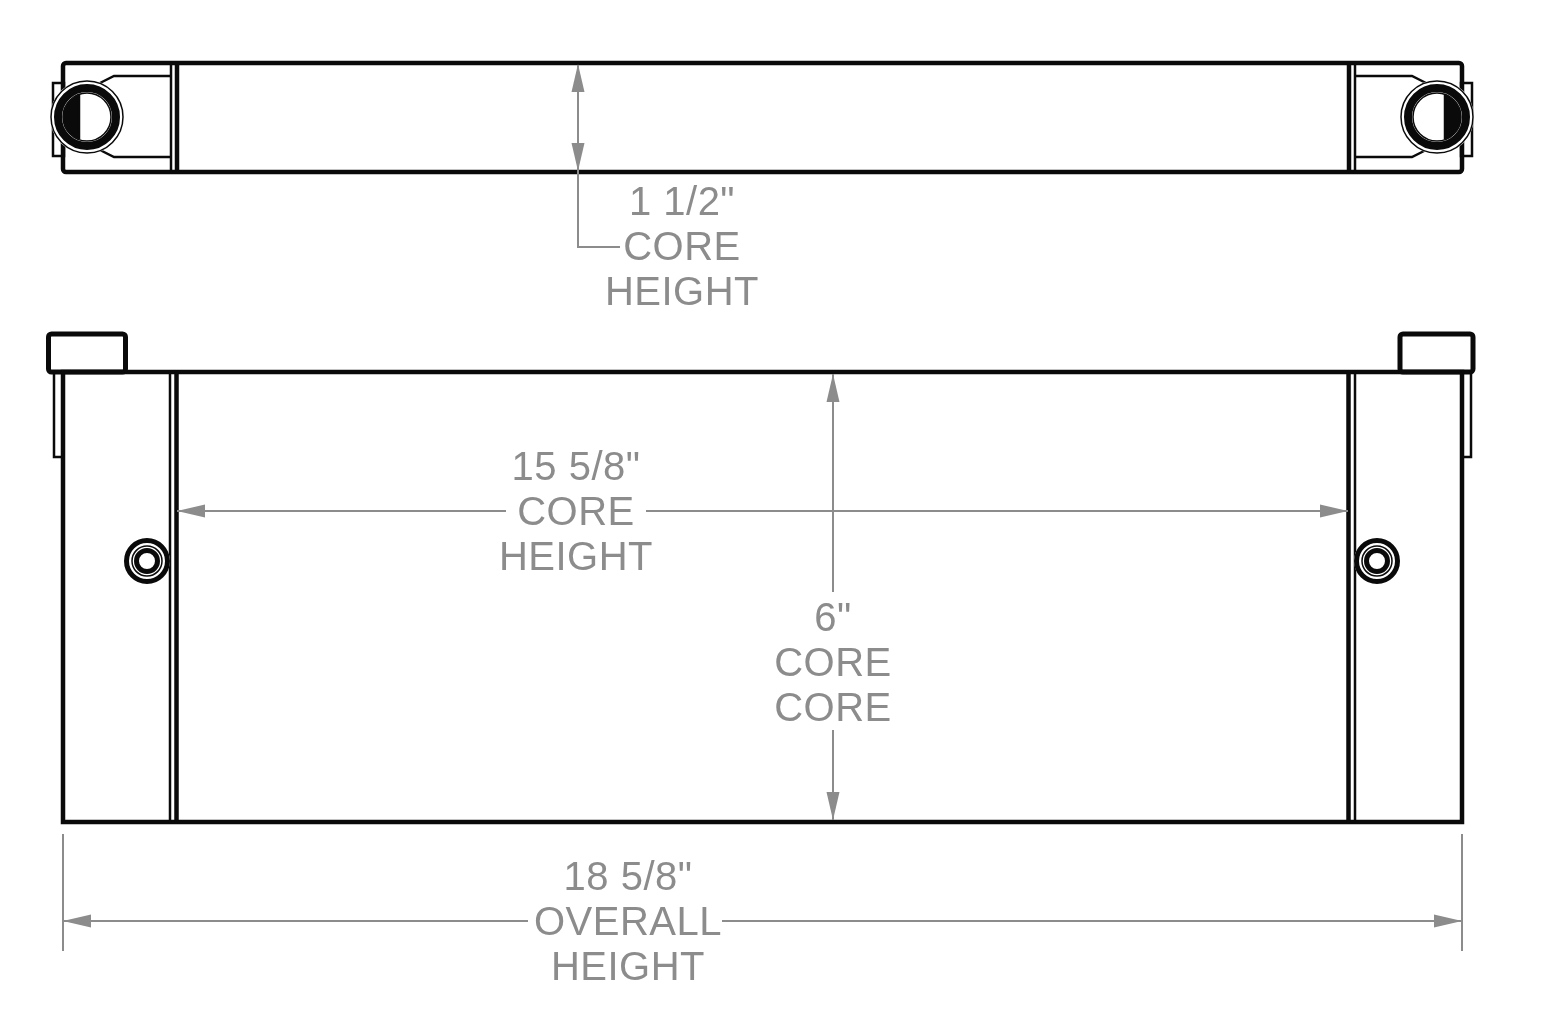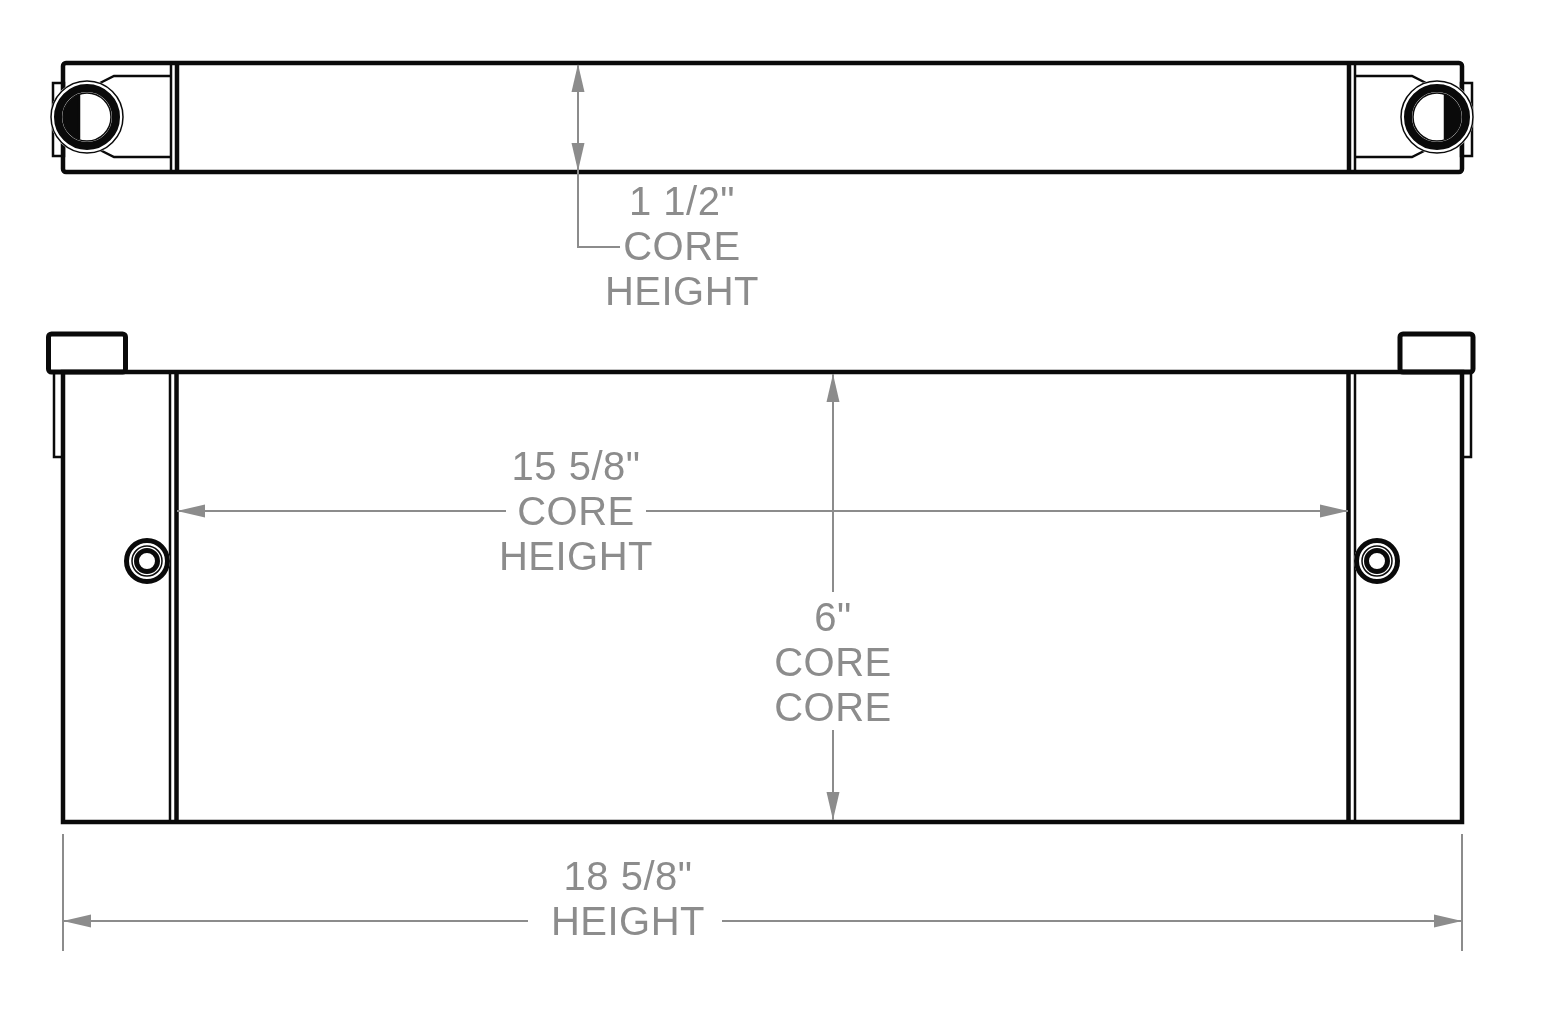--- a/index.html
+++ b/index.html
@@ -158,16 +158,17 @@
   </div>
 
   <div class="dim-label" style="left:833px; top:595px;">
     <div>6"</div>
     <div>CORE</div>
     <div>CORE</div>
   </div>
 
   <div class="dim-label" style="left:628px; top:854px;">
     <div>18 5/8"</div>
+    <div>OVERALL</div>
     <div>HEIGHT</div>
   </div>
 
 </div>
 
 </body></html>

